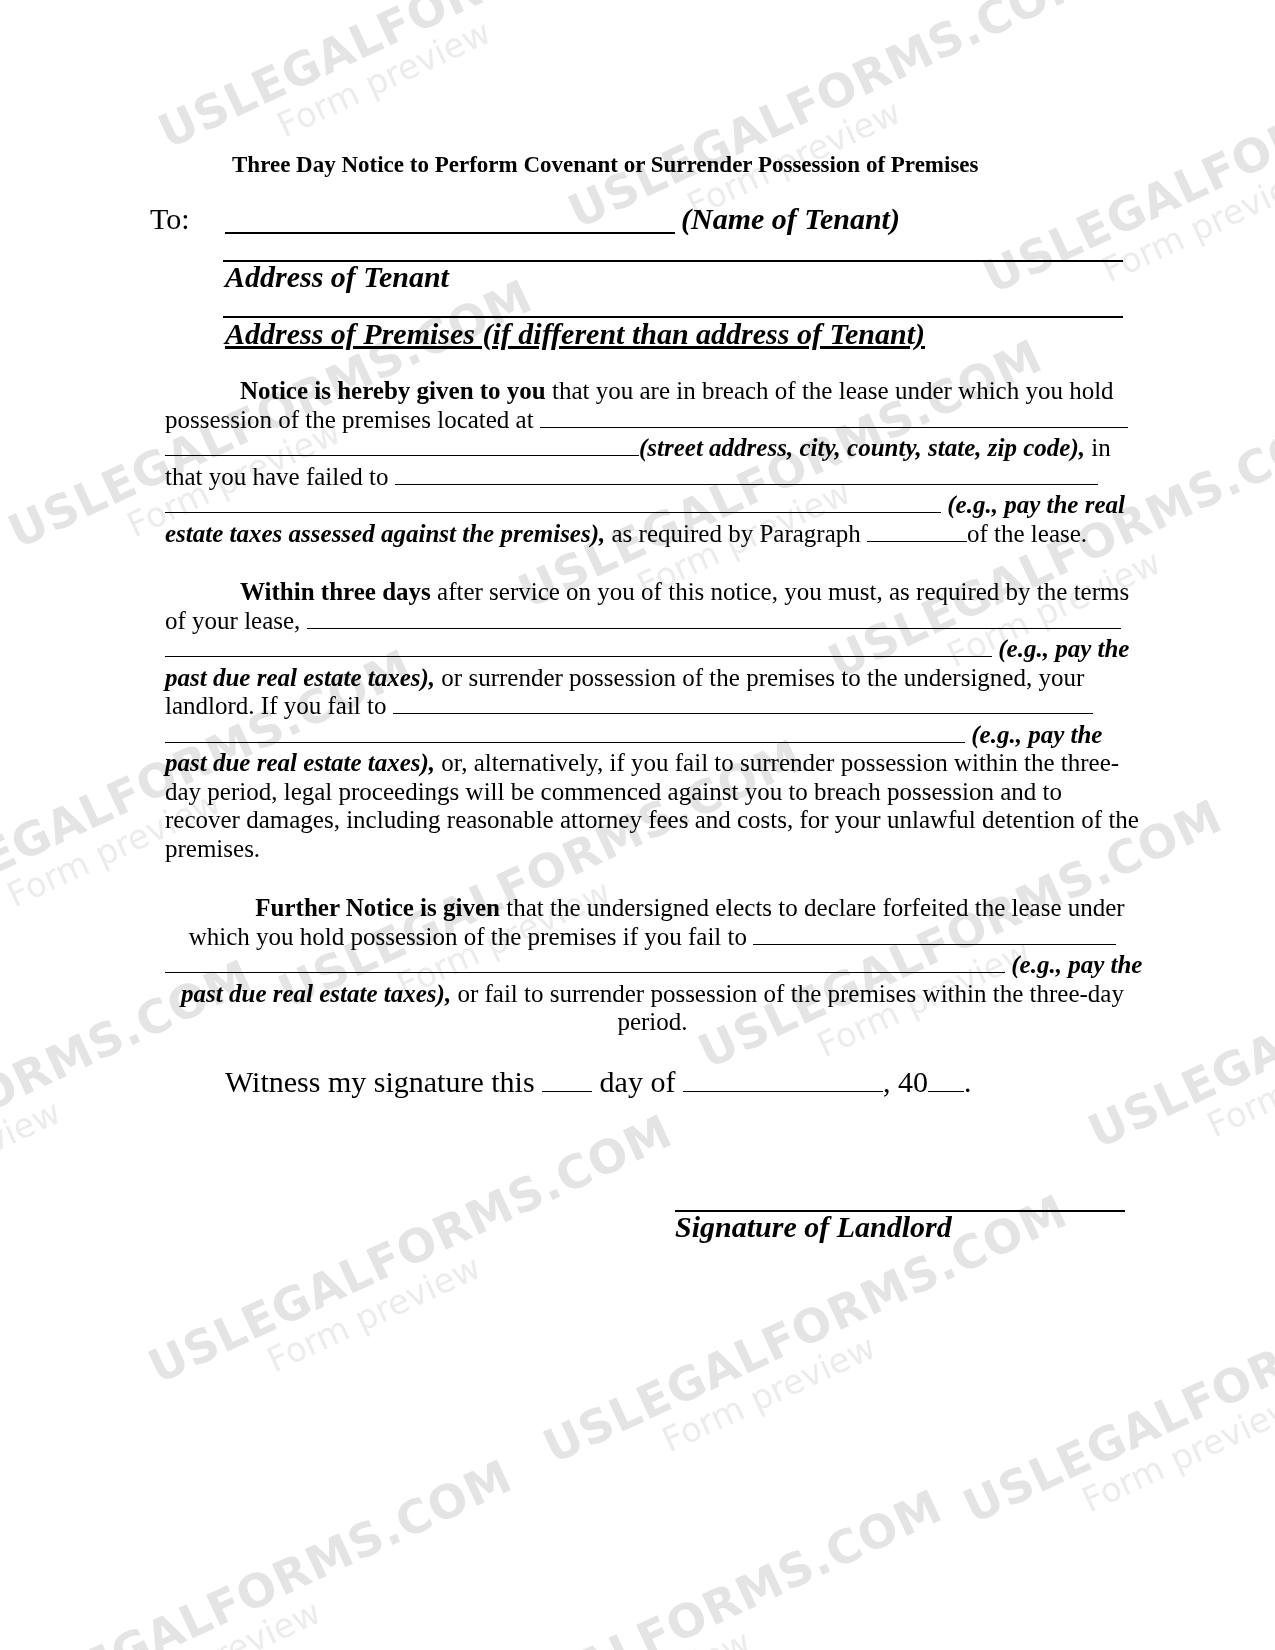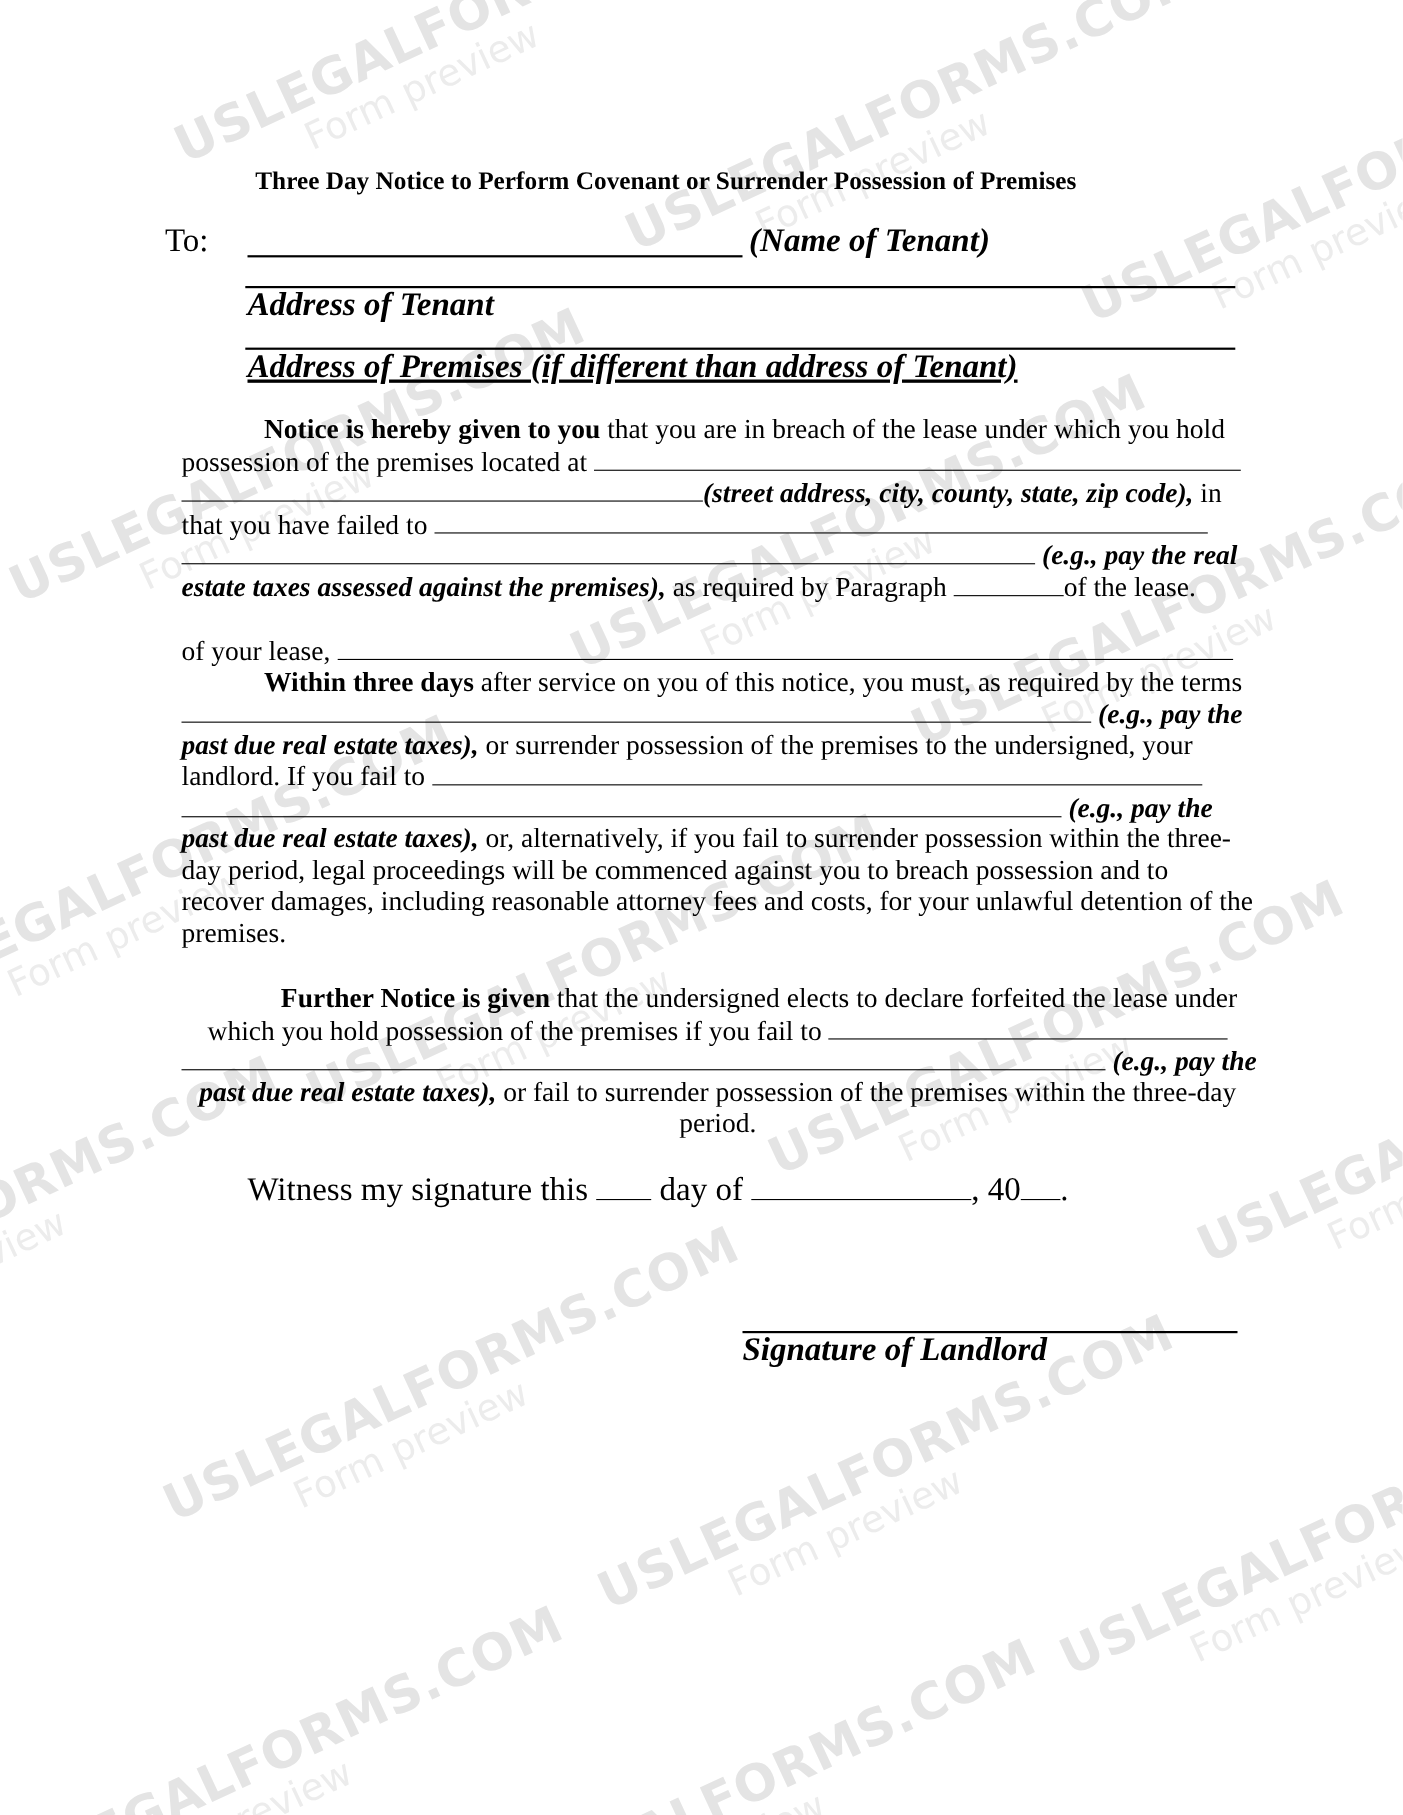--- a/index.html
+++ b/index.html
@@ -114,22 +114,22 @@
     <div class="para" style="top:377px;">
       <span class="line"><span class="indent"></span><span class="b">Notice is hereby given to you</span><span> that you are in breach of the lease under which you hold</span></span>
       <span class="line"><span>possession of the premises located at </span><span class="fill" style="width:588px;"></span></span>
       <span class="line"><span class="fill" style="width:474px;"></span><span class="bi">(street address, city, county, state, zip code),</span><span> in</span></span>
       <span class="line"><span>that you have failed to </span><span class="fill" style="width:703px;"></span></span>
       <span class="line"><span class="fill" style="width:776px;"></span><span class="bi"> (e.g., pay the real</span></span>
       <span class="line"><span class="bi">estate taxes assessed against the premises),</span><span> as required by Paragraph </span><span class="fill" style="width:100px;"></span><span>of the lease.</span></span>
     </div>
 
     <div class="para" style="top:578px;">
+      <span class="line"><span class="indent"></span><span class="b">Within three days</span><span> after service on you of this notice, you must, as required by the terms</span></span>
       <span class="line"><span>of your lease, </span><span class="fill" style="width:814px;"></span></span>
-      <span class="line"><span class="indent"></span><span class="b">Within three days</span><span> after service on you of this notice, you must, as required by the terms</span></span>
       <span class="line"><span class="fill" style="width:827px;"></span><span class="bi"> (e.g., pay the</span></span>
       <span class="line"><span class="bi">past due real estate taxes),</span><span> or surrender possession of the premises to the undersigned, your</span></span>
       <span class="line"><span>landlord. If you fail to </span><span class="fill" style="width:700px;"></span></span>
       <span class="line"><span class="fill" style="width:800px;"></span><span class="bi"> (e.g., pay the</span></span>
       <span class="line"><span class="bi">past due real estate taxes),</span><span> or, alternatively, if you fail to surrender possession within the three-</span></span>
       <span class="line"><span>day period, legal proceedings will be commenced against you to breach possession and to</span></span>
       <span class="line"><span>recover damages, including reasonable attorney fees and costs, for your unlawful detention of the</span></span>
       <span class="line"><span>premises.</span></span>
     </div>
 

